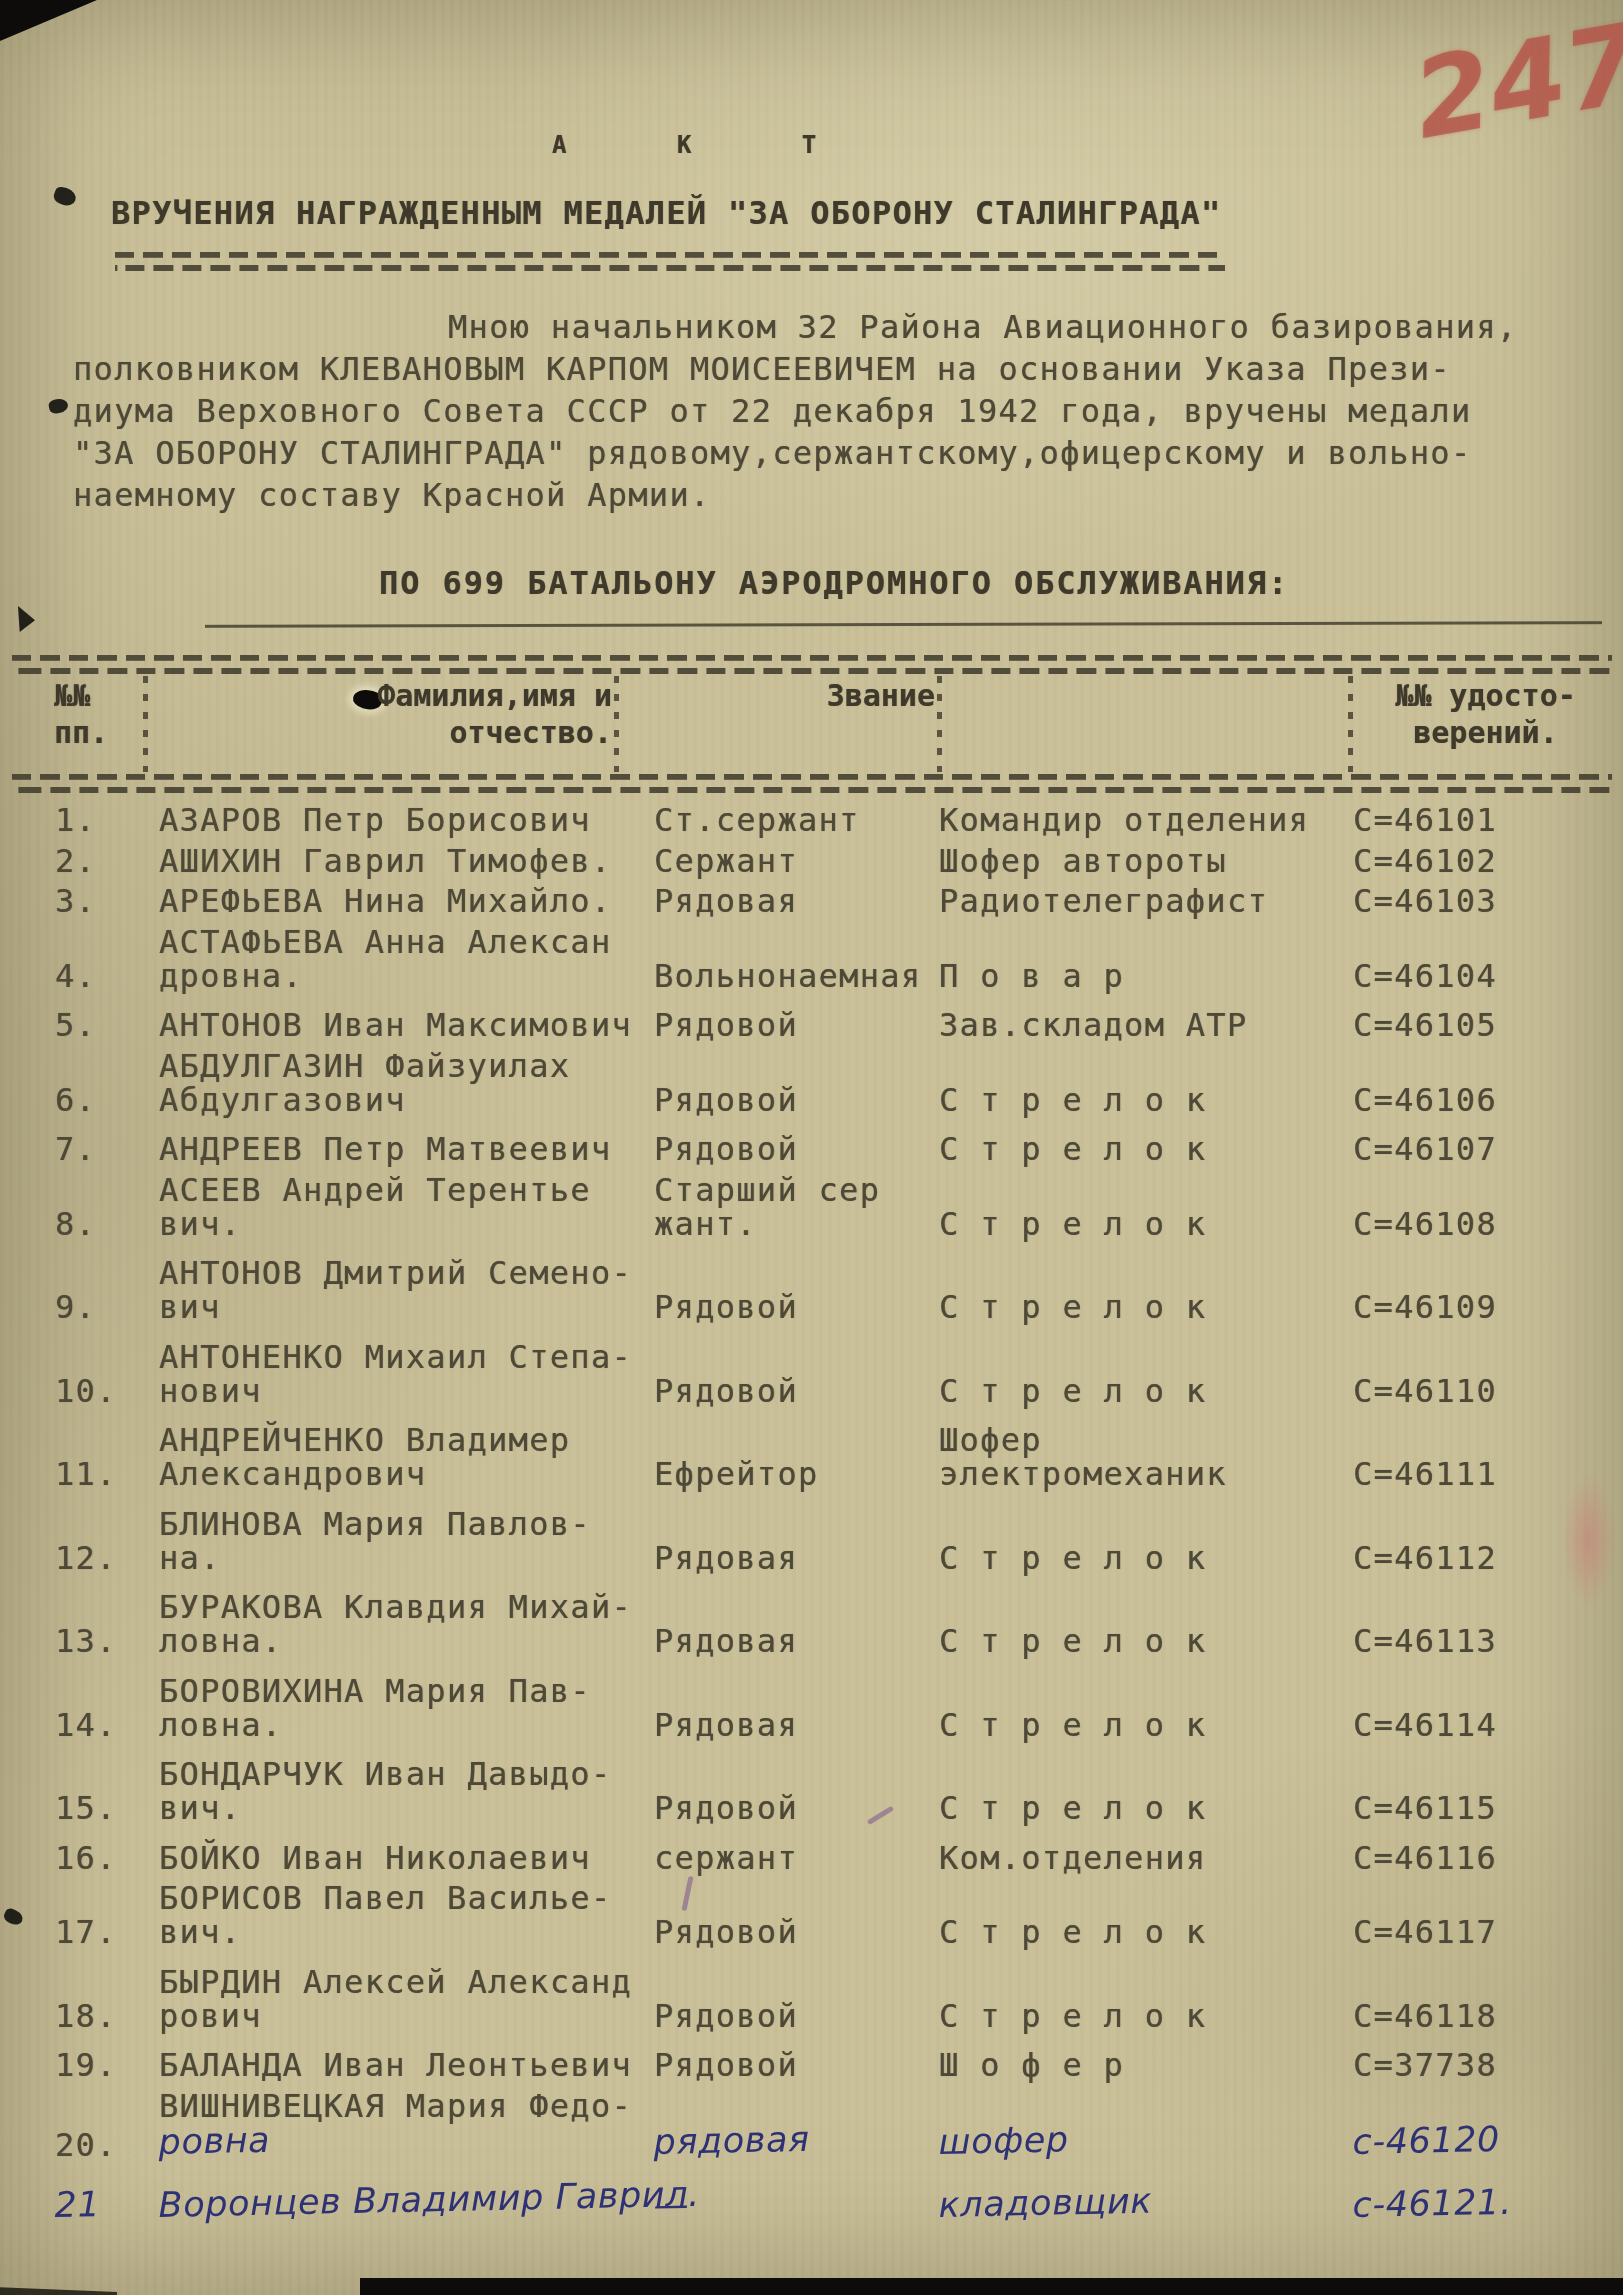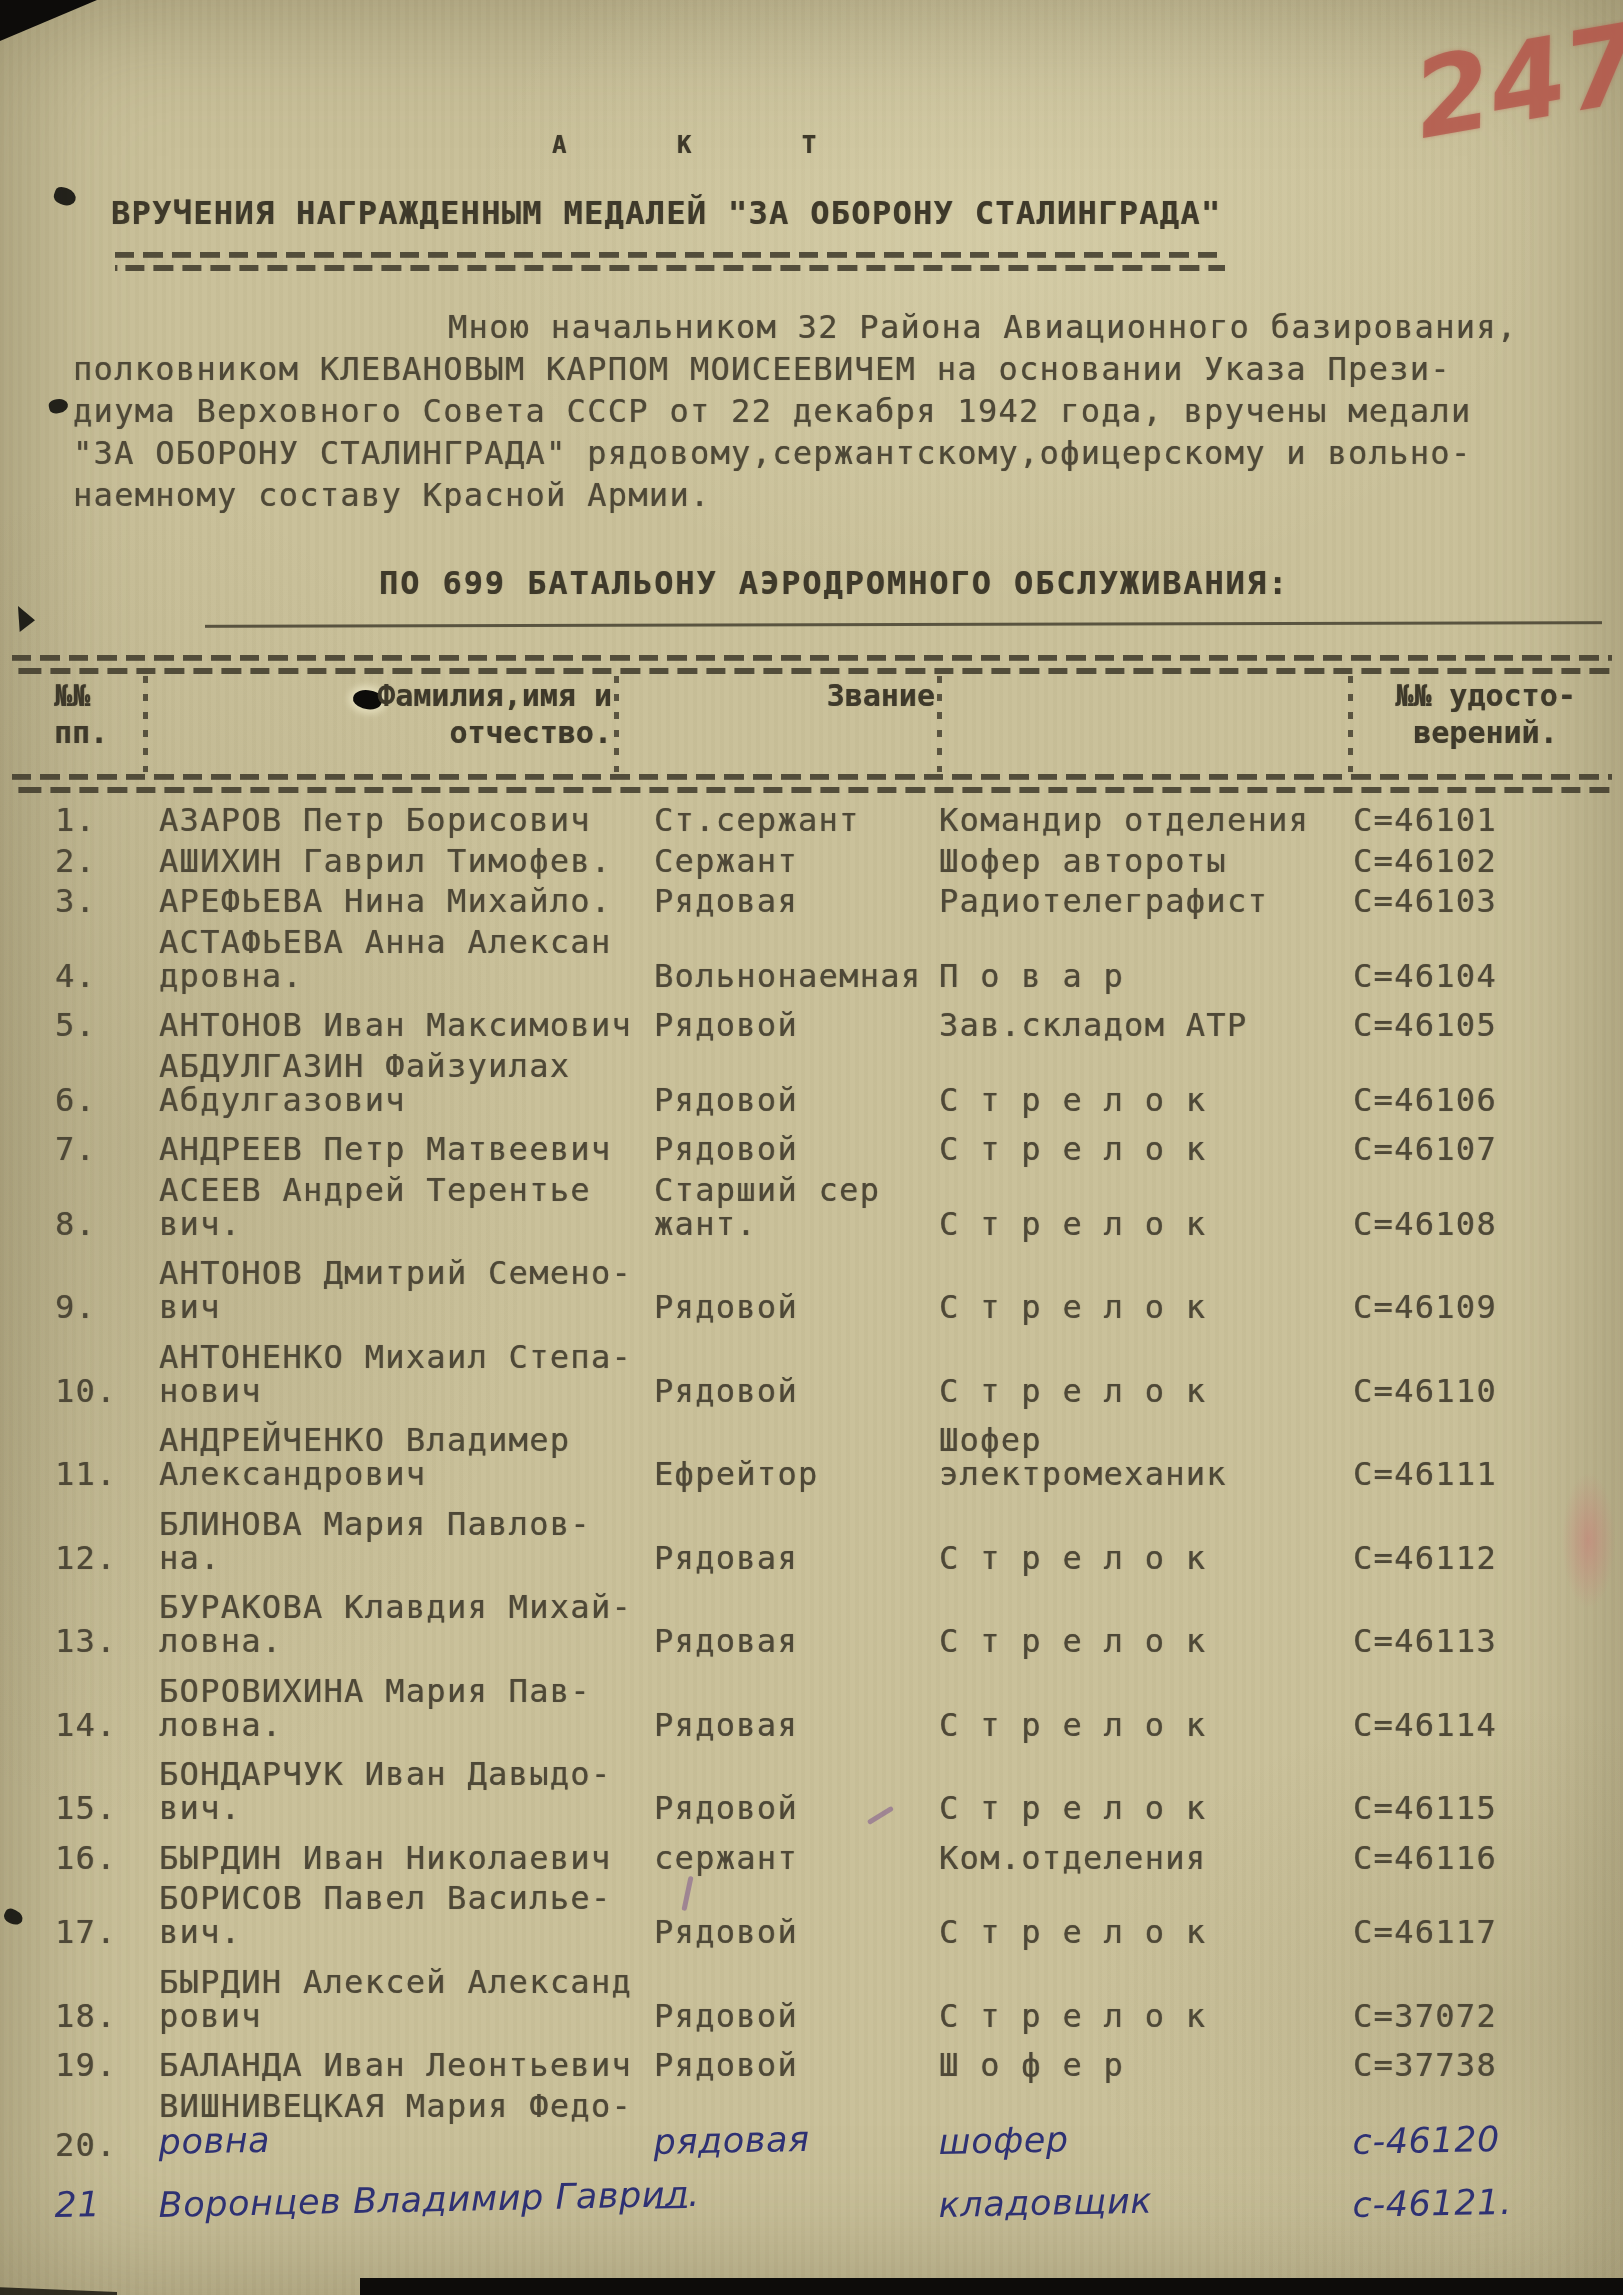--- a/index.html
+++ b/index.html
@@ -437,21 +437,21 @@
         </div>
         <div class="cell cert">
           <div class="typed">С=46115</div>
         </div>
       </div>
       <div class="row">
         <div class="cell num">
           <div class="typed">16.</div>
         </div>
         <div class="cell name">
-          <div class="typed">БЫРДИН Иван Николаевич</div>
+          <div class="typed">БОЙКО Иван Николаевич</div>
         </div>
         <div class="cell rank">
           <div class="typed">сержант</div>
         </div>
         <div class="cell pos">
           <div class="typed">Ком.отделения</div>
         </div>
         <div class="cell cert">
           <div class="typed">С=46116</div>
         </div>
@@ -482,21 +482,21 @@
           <div class="typed">БЫРДИН Алексей Александ</div>
           <div class="typed">рович</div>
         </div>
         <div class="cell rank">
           <div class="typed">Рядовой</div>
         </div>
         <div class="cell pos">
           <div class="typed">С т р е л о к</div>
         </div>
         <div class="cell cert">
-          <div class="typed">С=37072</div>
+          <div class="typed">С=46118</div>
         </div>
       </div>
       <div class="row">
         <div class="cell num">
           <div class="typed">19.</div>
         </div>
         <div class="cell name">
           <div class="typed">БАЛАНДА Иван Леонтьевич</div>
         </div>
         <div class="cell rank">

